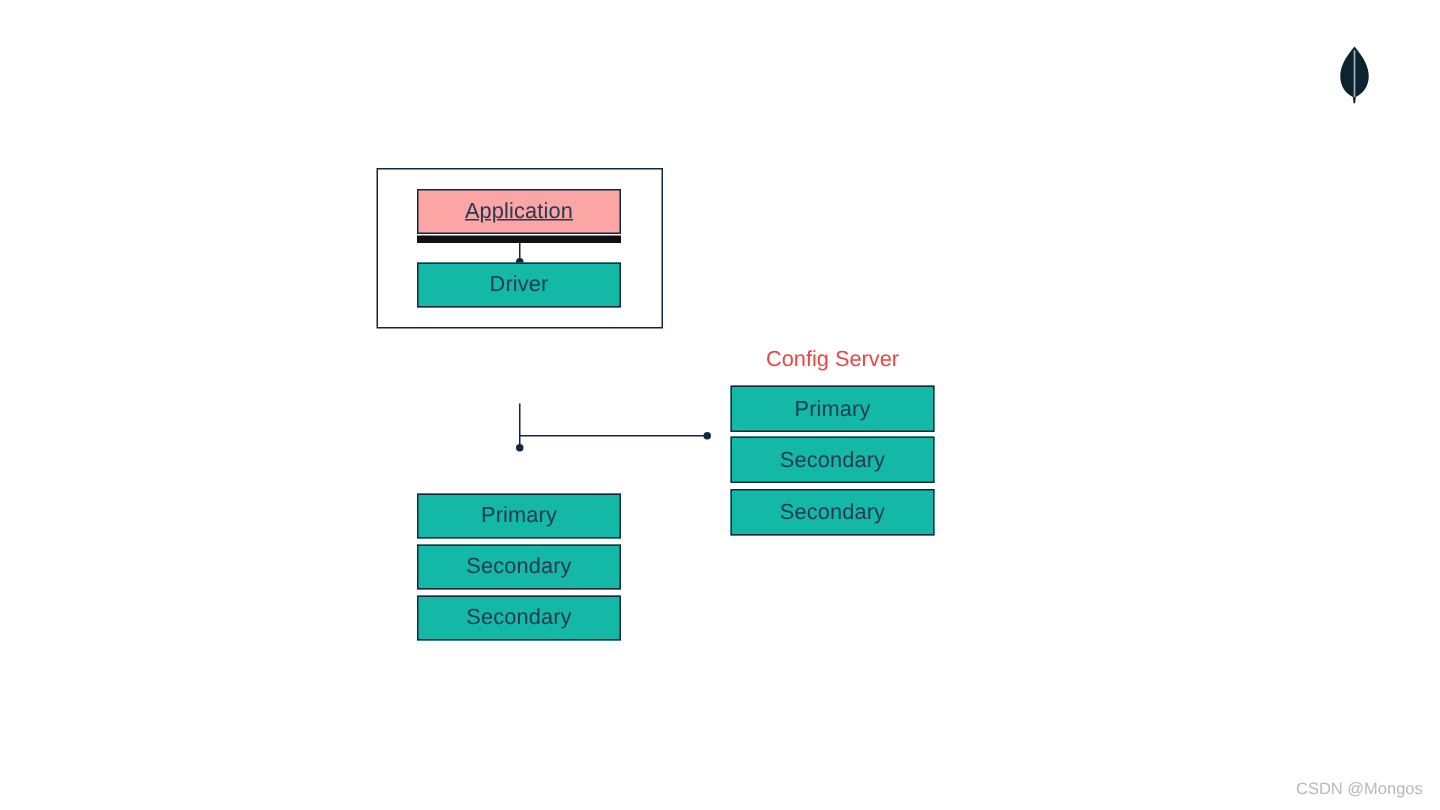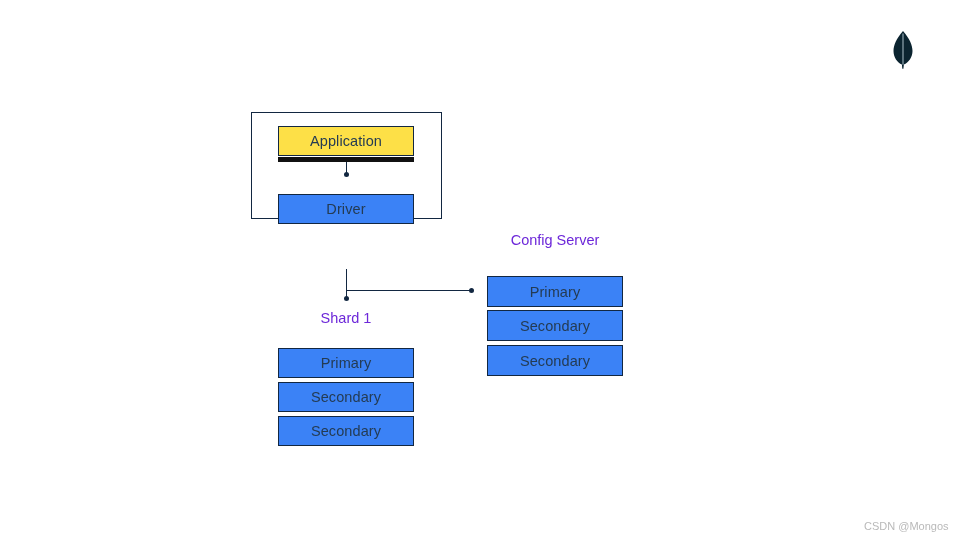--- a/index.html
+++ b/index.html
@@ -28,41 +28,41 @@
     box-sizing: border-box;
     display: flex;
     align-items: center;
     justify-content: center;
     border: 1.6px solid #122741;
     color: #243b53;
     font-size: 14.5px;
     letter-spacing: .1px;
     white-space: nowrap;
   }
-  .node.filled { background: #3b82f6; margin-top: 19px; }
-  .node.plain  { background: #fde047; }
+  .node.filled { background: #14b8a6; }
+  .node.plain  { background: #fca5a5; text-decoration: underline; }
 
   
   .group-box {
     position: absolute;
     box-sizing: border-box;
     border: 1.6px solid #122741;
     background: transparent;
   }
 
   
   .thick-bar {
     position: absolute;
     background: #111111;
   }
 
   
   .caption {
     position: absolute;
-    color: #6d28d9;
+    color: #ef4444;
     font-size: 14.5px;
     white-space: nowrap;
     text-align: center;
   }
 
   
   .conn-v {
     position: absolute;
     width: 0;
     border-left: 1.6px solid #122741;
@@ -121,21 +121,20 @@
   <div class="node filled" style="left:278px; top:175px; width:136px; height:30px;">
     <span>Driver</span>
   </div>
 
 
   <div class="conn-v" style="left:345.5px; top:269px; height:30px;"></div>
   <div class="conn-dot" style="left:343.5px; top:296px;"></div>
   <div class="conn-h" style="left:346px; top:290px; width:126px;"></div>
   <div class="conn-dot" style="left:469px; top:288px;"></div>
 
-  <div class="caption" style="left:278px; top:310px; width:136px;">Shard 1</div>
 
   <div class="node filled" style="left:278px; top:329px; width:136px; height:30px;">
     <span>Primary</span>
   </div>
   <div class="node filled" style="left:278px; top:363px; width:136px; height:30px;">
     <span>Secondary</span>
   </div>
   <div class="node filled" style="left:278px; top:397px; width:136px; height:30px;">
     <span>Secondary</span>
   </div>

